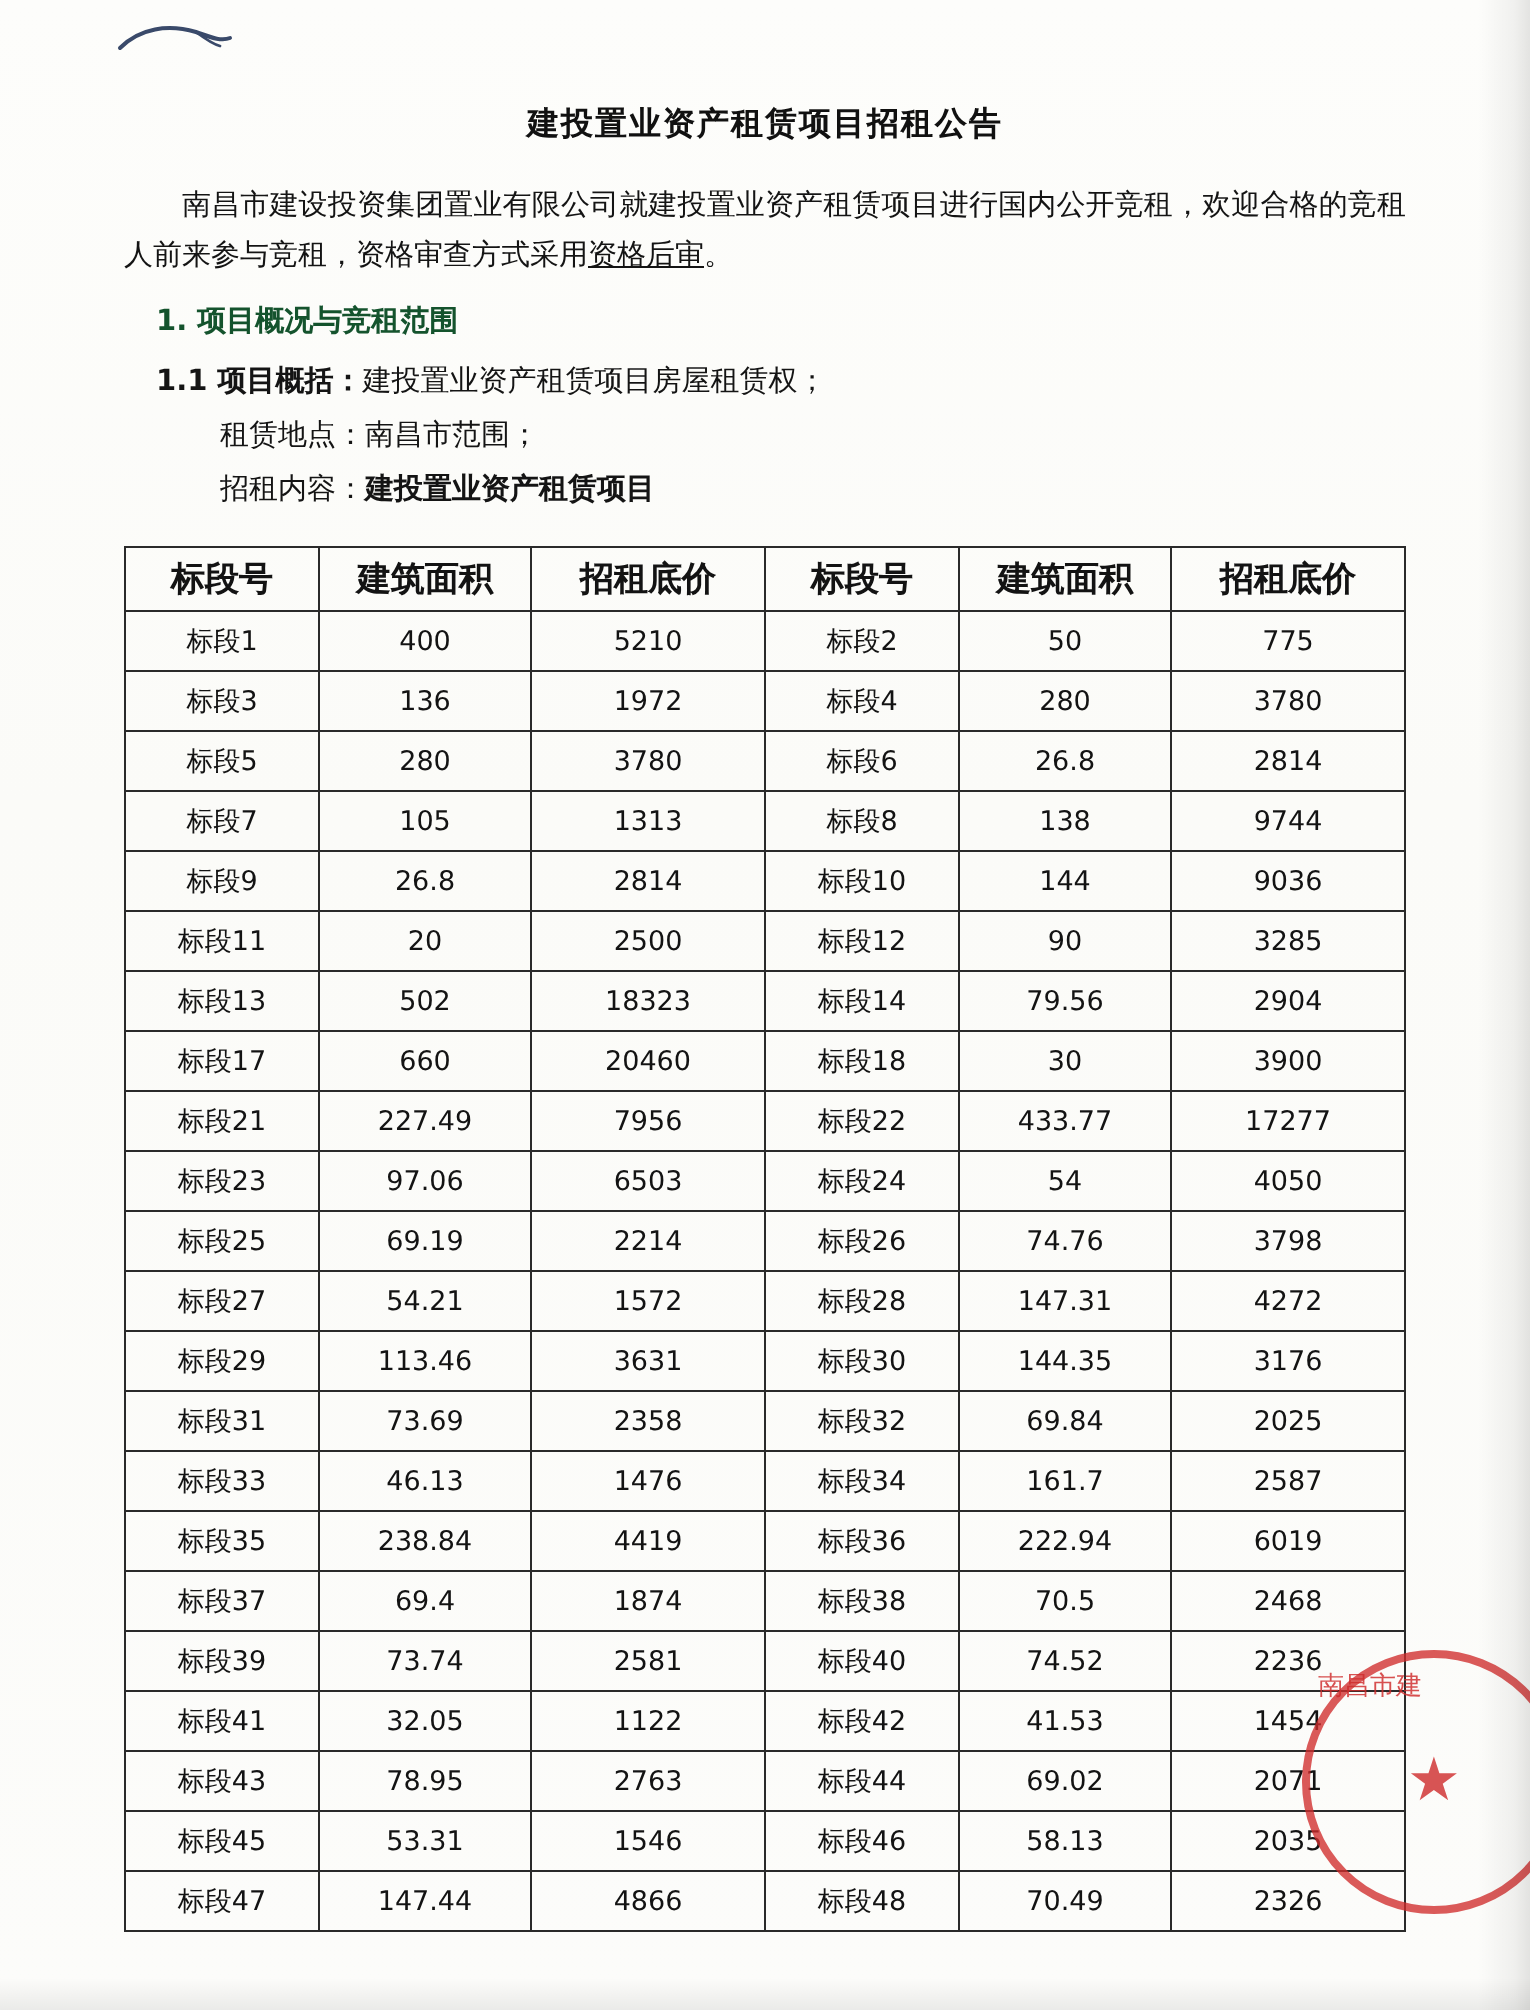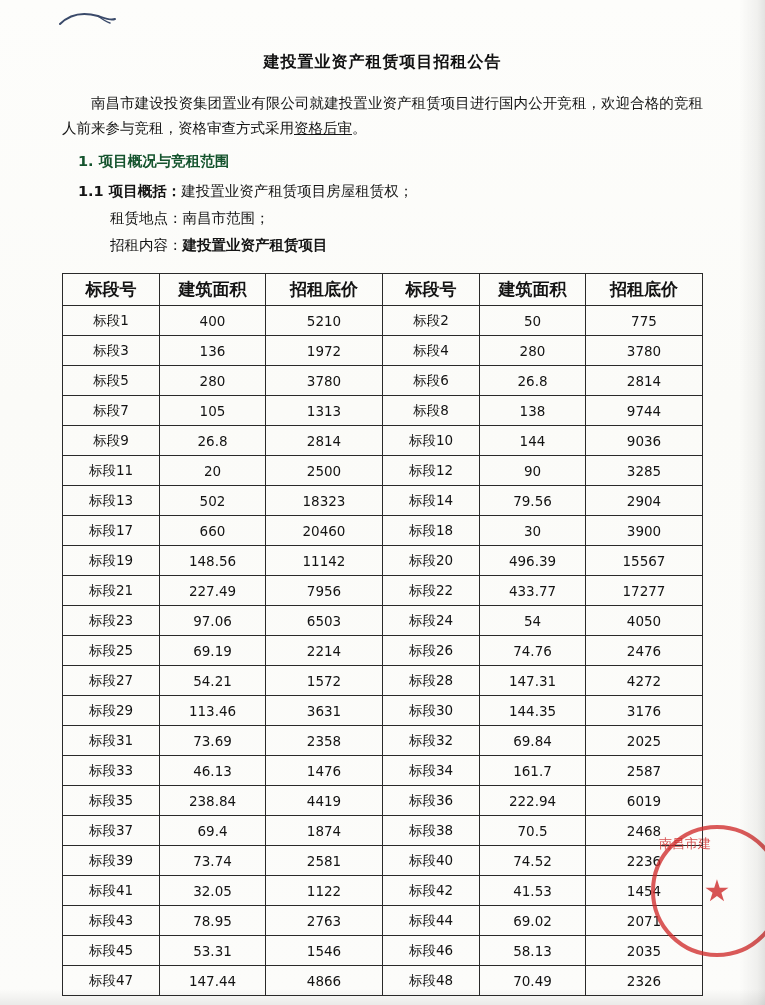--- a/index.html
+++ b/index.html
@@ -273,28 +273,20 @@
           </tr>
           <tr>
             <td>标段17</td>
             <td>660</td>
             <td>20460</td>
             <td>标段18</td>
             <td>30</td>
             <td>3900</td>
           </tr>
           <tr>
-            <td>标段19</td>
-            <td>148.56</td>
-            <td>11142</td>
-            <td>标段20</td>
-            <td>496.39</td>
-            <td>15567</td>
-          </tr>
-          <tr>
             <td>标段21</td>
             <td>227.49</td>
             <td>7956</td>
             <td>标段22</td>
             <td>433.77</td>
             <td>17277</td>
           </tr>
           <tr>
             <td>标段23</td>
             <td>97.06</td>
@@ -302,21 +294,21 @@
             <td>标段24</td>
             <td>54</td>
             <td>4050</td>
           </tr>
           <tr>
             <td>标段25</td>
             <td>69.19</td>
             <td>2214</td>
             <td>标段26</td>
             <td>74.76</td>
-            <td>2476</td>
+            <td>3798</td>
           </tr>
           <tr>
             <td>标段27</td>
             <td>54.21</td>
             <td>1572</td>
             <td>标段28</td>
             <td>147.31</td>
             <td>4272</td>
           </tr>
           <tr>

